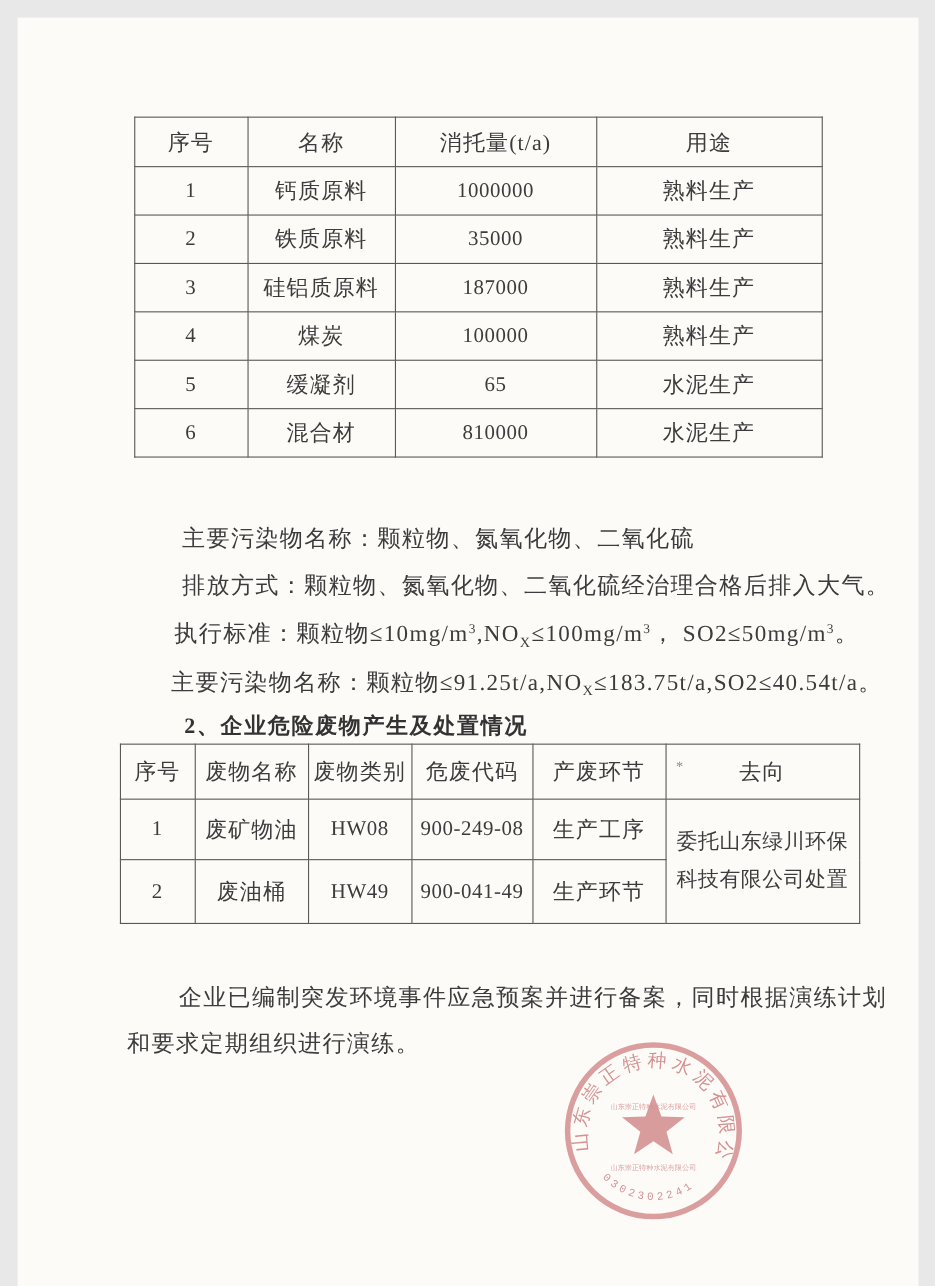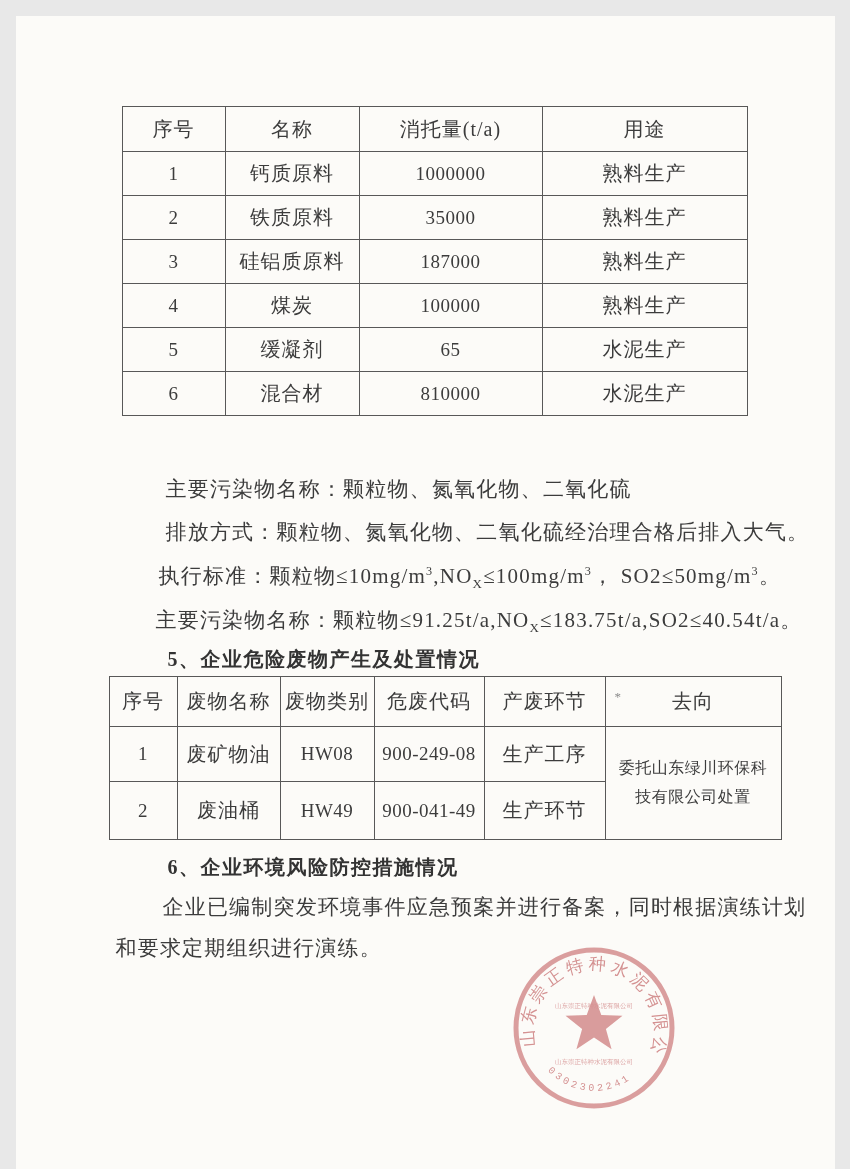--- a/index.html
+++ b/index.html
@@ -31,21 +31,21 @@
   .t1 tr.head td { height: 45px; }
   .t1 tr.row td  { height: 44px; }
   .t1 td.num { font-size: 19px; letter-spacing: 0.5px; }
 
   .t2 { width: 672px; }
   .t2 tr.head td { height: 50px; }
   .t2 tr.row1 td { height: 55px; }
   .t2 tr.row2 td { height: 58px; }
   .t2 td.code { font-size: 19px; letter-spacing: 0.5px; }
   .t2 td.dest {
-    font-size: 16px;
+    font-size: 19px;
     line-height: 1.8;
     letter-spacing: 0.5px;
     padding: 0 6px;
   }
   .dest-head { position: relative; }
   .head-mark {
     position: absolute;
     left: 9px; top: 12px;
     font-size: 13px;
     color: #8a8a8a;
@@ -159,21 +159,21 @@
 
 
   <div class="para abs" style="left:150px; top:459px;">主要污染物名称：颗粒物、氮氧化物、二氧化硫</div>
 
   <div class="para abs" style="left:150px; top:502px;font-family:Liberation Mono, monospace;">排放方式：颗粒物、氮氧化物、二氧化硫经治理合格后排入大气。</div>
 
   <div class="para abs" style="left:143px; top:546px;"><span>执行标准：颗粒物≤10mg/m</span><span class="sup">3</span><span>,NO</span><span class="sub">X</span><span>≤100mg/m</span><span class="sup">3</span><span>， SO2≤50mg/m</span><span class="sup">3</span><span>。</span></div>
 
   <div class="para abs" style="left:140px; top:590px;"><span>主要污染物名称：颗粒物≤91.25t/a,NO</span><span class="sub">X</span><span>≤183.75t/a,SO2≤40.54t/a。</span></div>
 
-  <div class="heading abs" style="left:152px; top:630px;">5、企业危险废物产生及处置情况</div>
+  <div class="heading abs" style="left:152px; top:630px;">2、企业危险废物产生及处置情况</div>
 
   <table class="t2 abs" style="left:93px; top:660px;">
     <colgroup>
       <col style="width:68px">
         <col style="width:103px">
         <col style="width:94px">
       <col style="width:110px">
         <col style="width:121px">
         <col style="width:176px">
     </colgroup>
@@ -200,21 +200,20 @@
       <tr class="row2">
         <td class="code">2</td>
         <td>废油桶</td>
         <td class="code">HW49</td>
         <td class="code">900-041-49</td>
         <td>生产环节</td>
       </tr>
     </tbody>
   </table>
 
-  <div class="heading abs" style="left:152px; top:838px;">6、企业环境风险防控措施情况</div>
 
   <div class="para abs" style="left:147px; top:877px;">企业已编制突发环境事件应急预案并进行备案，同时根据演练计划</div>
 
   <div class="para abs" style="left:100px; top:918px;">和要求定期组织进行演练。</div>
 
 
 
   <svg class="seal abs" style="left:490px; top:926px;" width="176" height="172" viewBox="0 0 176 172">
     <defs>
       <path id="arcTop" d="M 29.6 106.1 A 61 61 0 1 1 146.4 106.1" fill="none"></path>

